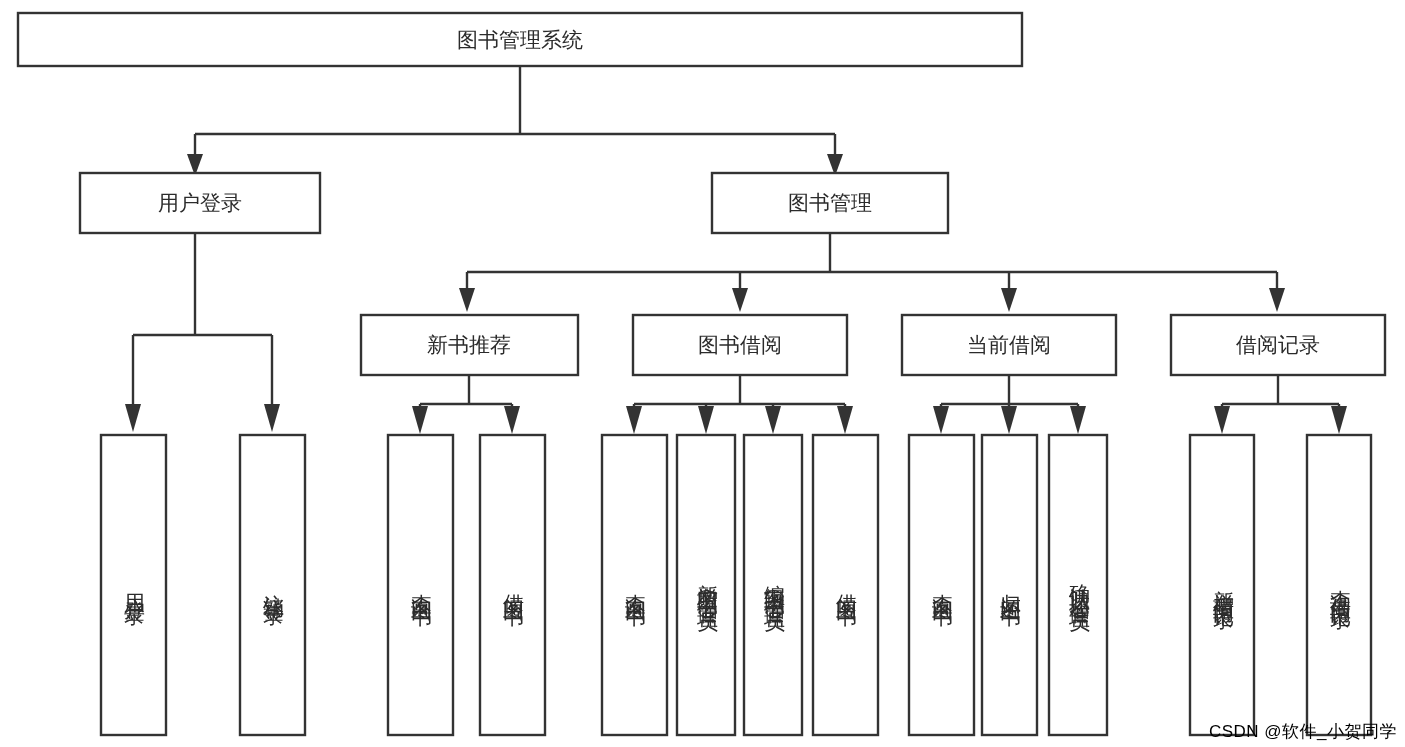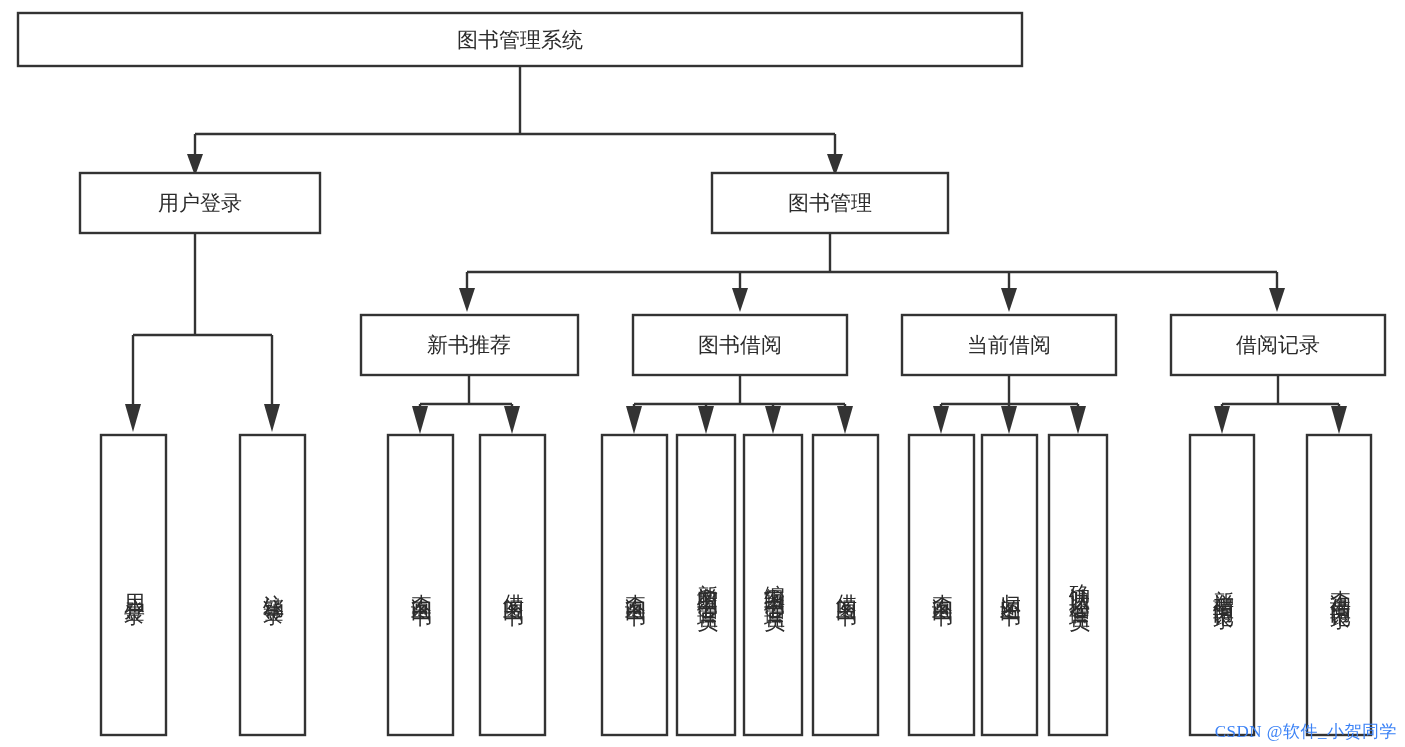--- a/index.html
+++ b/index.html
@@ -46,23 +46,23 @@
   }
   .node-label.vertical {
     writing-mode: vertical-rl;
     text-orientation: upright;
     letter-spacing: 4px;
   }
   .watermark {
     position: absolute;
     right: 8px;
     bottom: 4px;
-    color: #3b82f6;
+    color: #000000;
     font-size: 17px;
-    font-family: Liberation Serif, serif;
+    font-family: Liberation Sans, sans-serif;
     letter-spacing: 0.5px;
     white-space: nowrap;
     pointer-events: none;
   }
 </style>
 </head>
 <body>
 
 <div id="stage">
 

